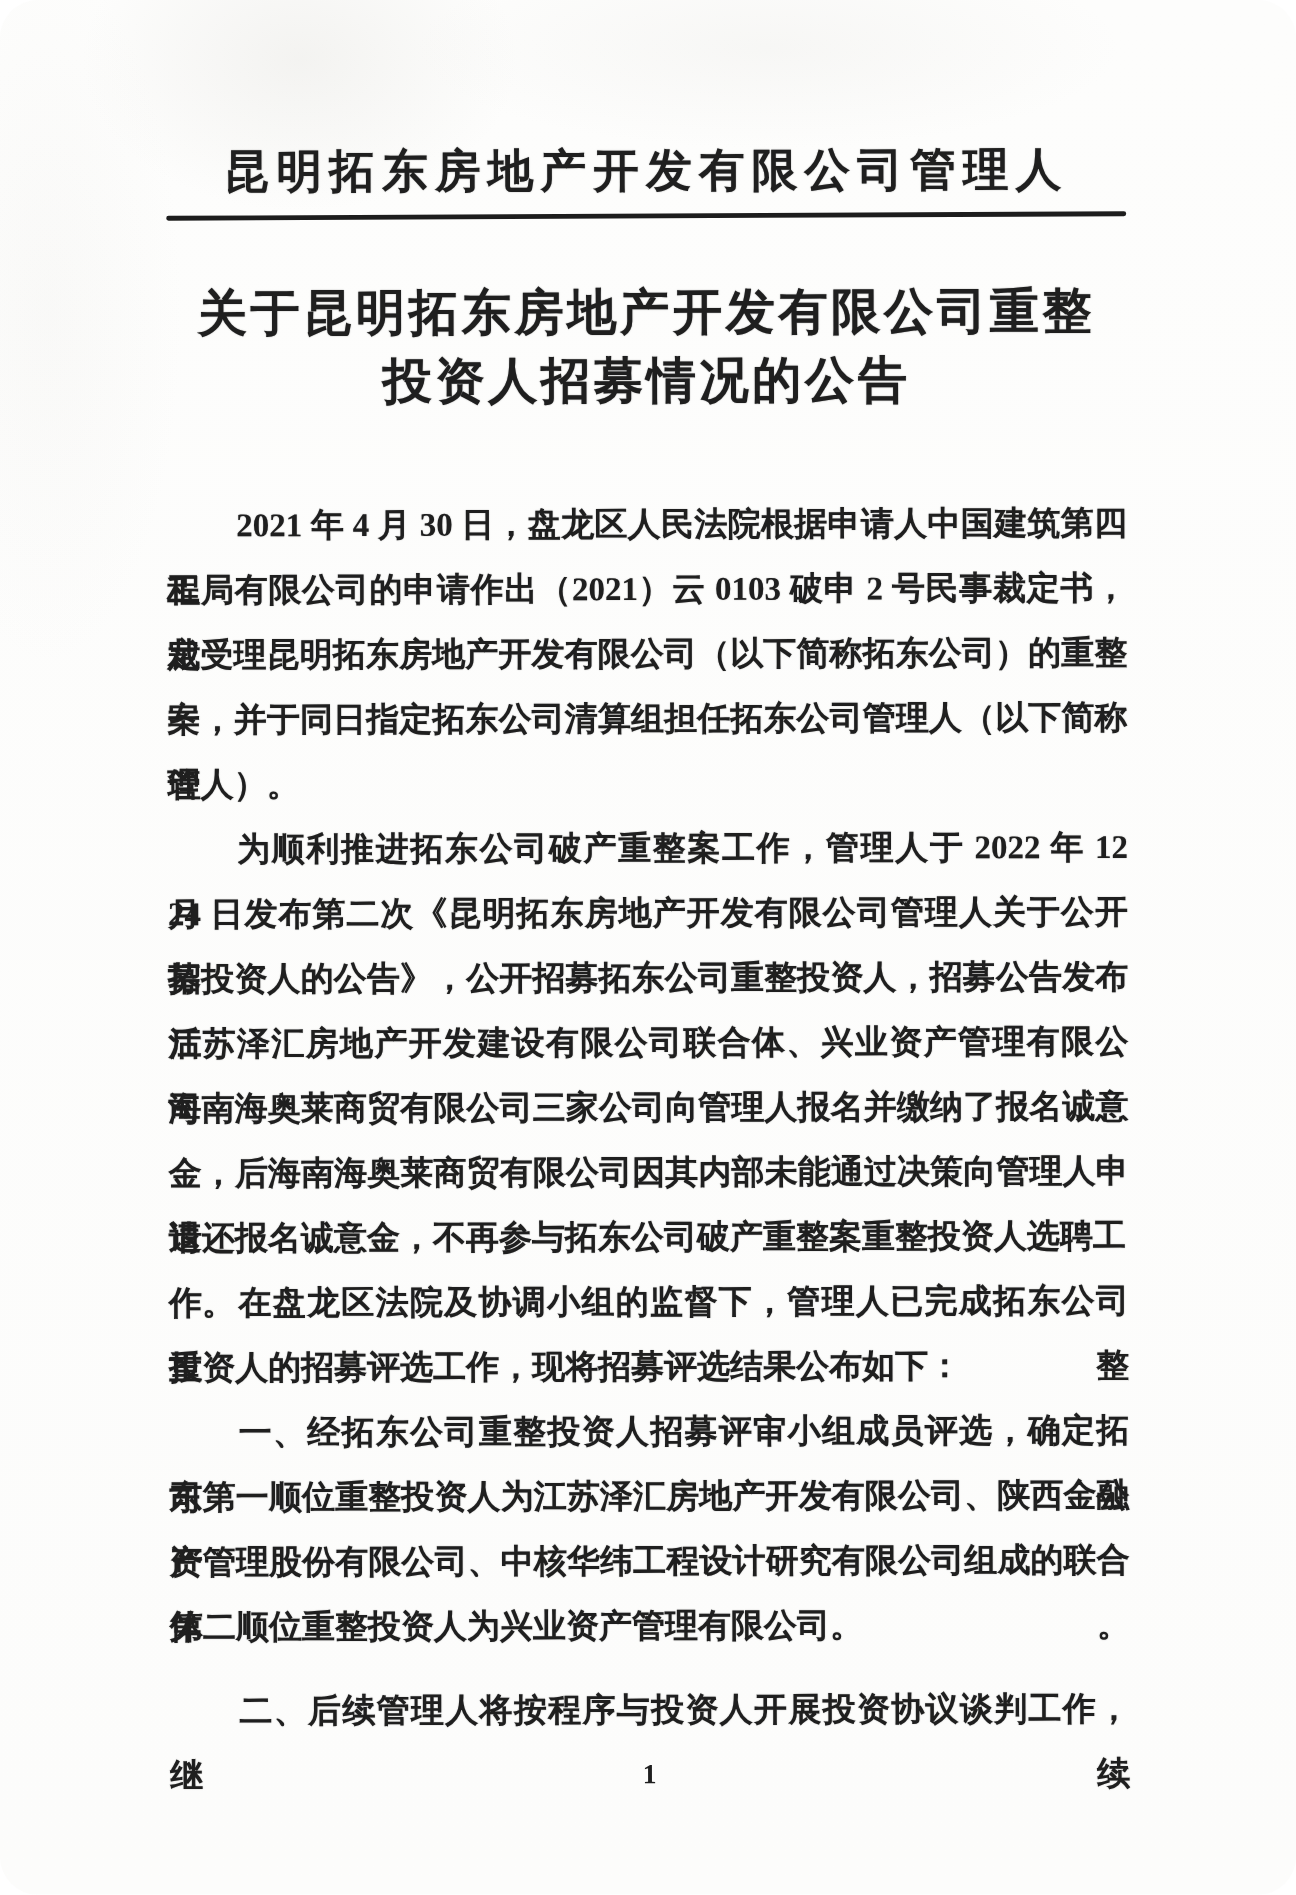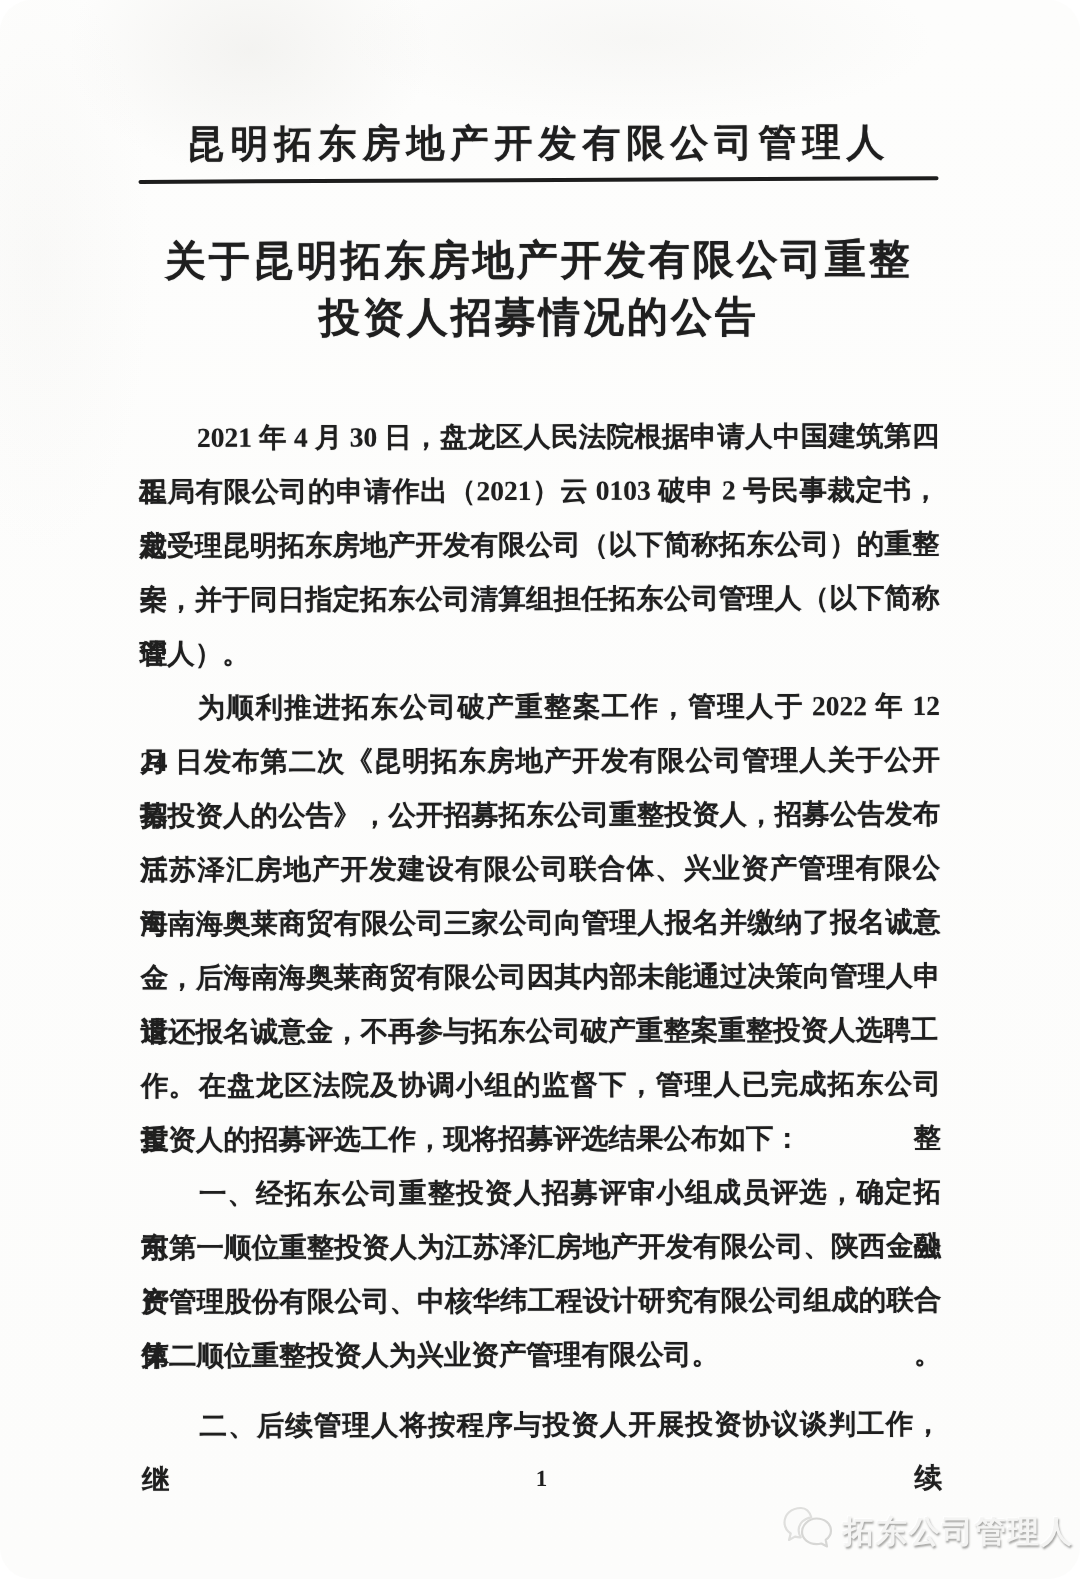--- a/index.html
+++ b/index.html
@@ -123,22 +123,13 @@
       <div class="line indent">一、经拓东公司重整投资人招募评审小组成员评选，确定拓东公</div>
       <div class="line">司第一顺位重整投资人为江苏泽汇房地产开发有限公司、陕西金融资</div>
       <div class="line">产管理股份有限公司、中核华纬工程设计研究有限公司组成的联合体。</div>
       <div class="line no-just">第二顺位重整投资人为兴业资产管理有限公司。</div>
       <div class="line indent p-gap">二、后续管理人将按程序与投资人开展投资协议谈判工作，继续</div>
     </div>
 
     <div class="page-number">1</div>
   </div>
 
-  <div class="watermark">
-    <span class="wm-icon">
-      <svg width="54" height="46" viewBox="0 0 54 46" aria-hidden="true">
-        <path d="M20 3 C10 3 3.5 9.5 3.5 17.5 c0 4.6 2.4 8.4 6.2 11 L8 35 l6-3.4 c1.8 .5 3.8 .8 5.8 .7 -1.5 -2.2 -2.3 -4.8 -2.1 -7.6 .4 -6.6 6 -11.6 12.6 -12.4 C28.6 6.6 24.8 3 20 3 z" fill="#fbfbfa" stroke="#dcdcda" stroke-width="2.2" stroke-linejoin="round"></path>
-        <path d="M35.5 13.5 c8 0 14.5 5.2 14.5 12 0 3.8 -2.1 7.2 -5.3 9.4 L46 41.5 l-5.6 -3 c-1.6 .4 -3.2 .6 -4.9 .6 -8 0 -14.5 -5.2 -14.5 -12 0 -6.8 6.5 -13.6 14.5 -13.6 z" fill="#fbfbfa" stroke="#d3d3d1" stroke-width="2.2" stroke-linejoin="round"></path>
-      </svg>
-    </span>
-    <span>拓东公司管理人</span>
-  </div>
 </div>
 
 </body></html>

